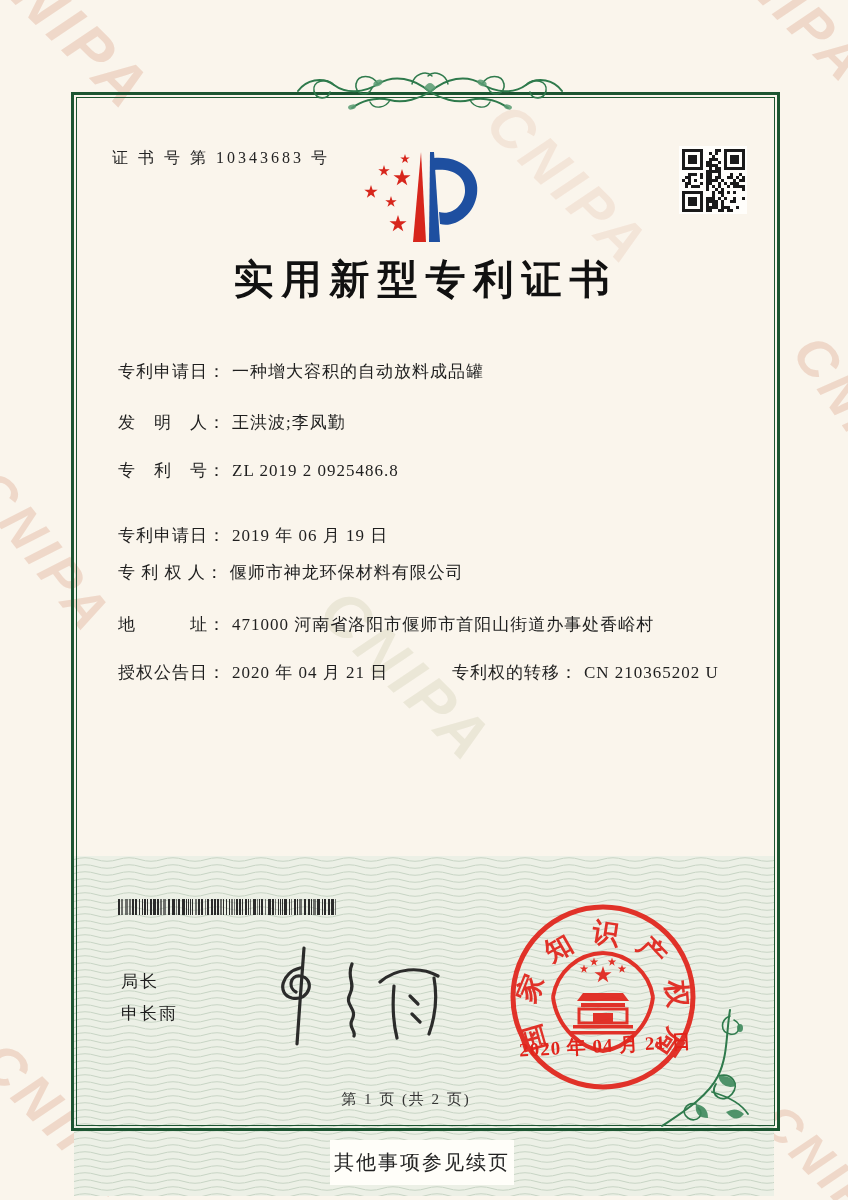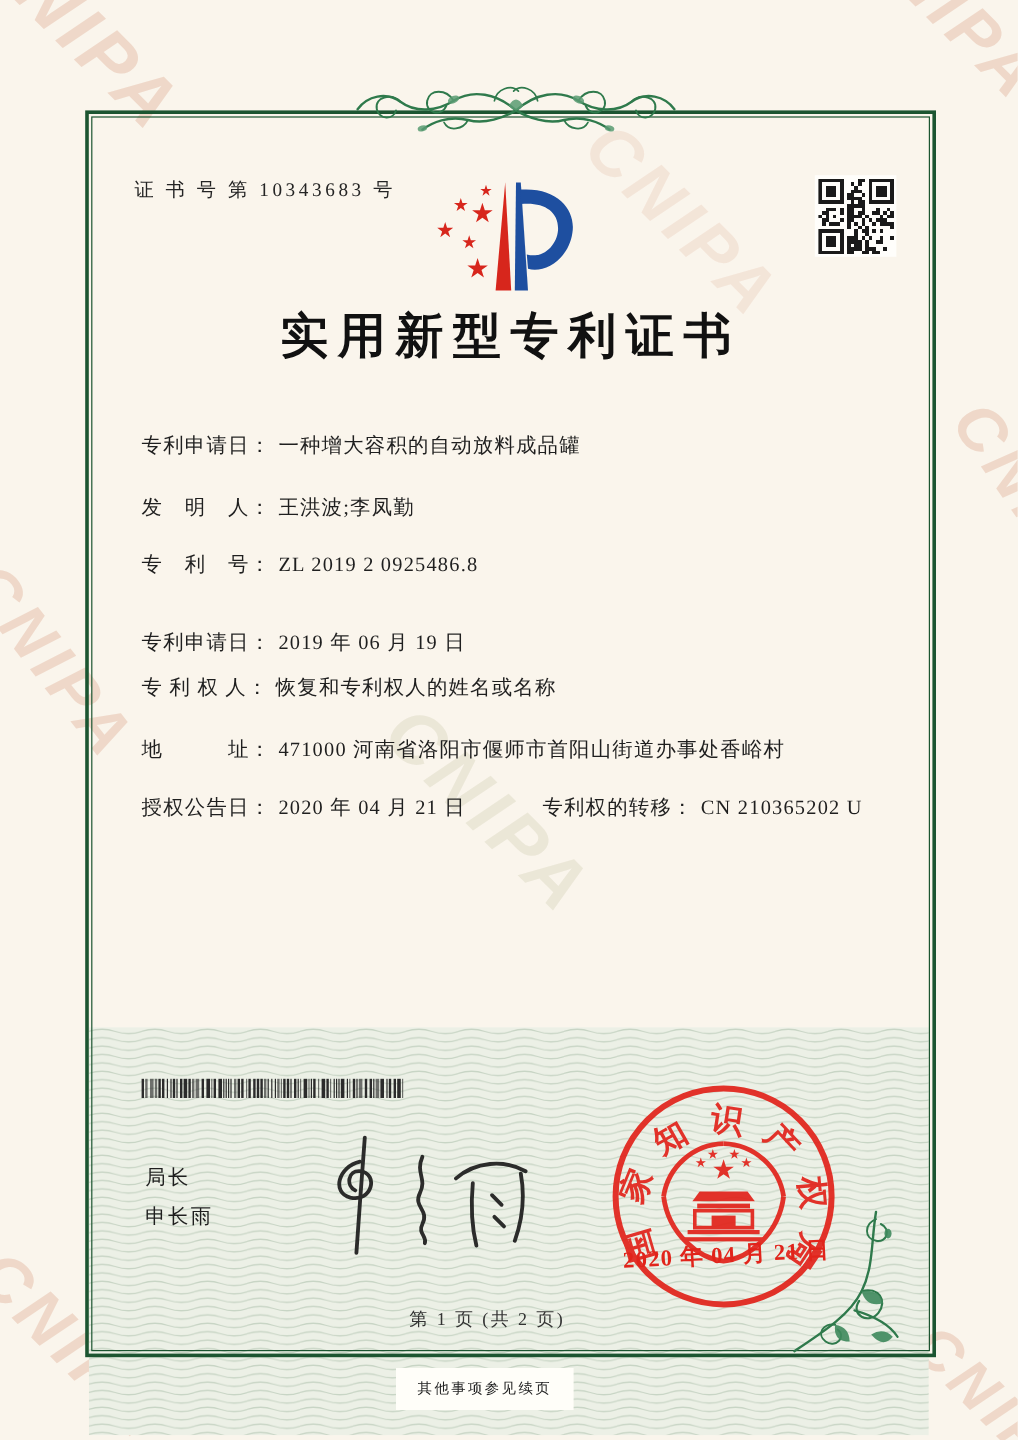--- a/index.html
+++ b/index.html
@@ -80,21 +80,21 @@
     color:#e1241b;font-size:19px;font-weight:bold;letter-spacing:1px;
     transform:rotate(-3deg);white-space:nowrap;
   }
 
   .page-info{
     left:71px;top:1090px;width:670px;z-index:4;text-align:center;
     font-size:15px;letter-spacing:2px;color:#333;
   }
   .note-box{
     left:330px;top:1140px;z-index:6;background:#fffef9;
-    padding:9px 18px;font-size:12px;letter-spacing:2px;color:#222;
+    padding:9px 4px;font-size:20px;letter-spacing:2px;color:#222;
   }
 
   .ornament-top{left:294px;top:58px;z-index:3;}
   .ornament-corner{left:656px;top:1006px;z-index:3;}
 </style>
 </head>
 <body>
 
 <div class="wm" style="left:-42px;top:-12px;font-size:62px;">CNIPA</div>
 <div class="wm" style="left:692px;top:-28px;font-size:56px;">CNIPA</div>
@@ -316,21 +316,21 @@
     </svg>
 </div>
 
 <div class="abs doc-title">实用新型专利证书</div>
 
 <div class="abs fields">
   <div class="frow" style="top:8px"><span class="flabel">专利申请日：</span><span class="fvalue">一种增大容积的自动放料成品罐</span></div>
   <div class="frow" style="top:59px"><span class="flabel">发　明　人：</span><span class="fvalue">王洪波;李凤勤</span></div>
   <div class="frow" style="top:107px"><span class="flabel">专　利　号：</span><span class="fvalue">ZL 2019 2 0925486.8</span></div>
   <div class="frow" style="top:172px"><span class="flabel">专利申请日：</span><span class="fvalue">2019 年 06 月 19 日</span></div>
-  <div class="frow" style="top:209px"><span class="flabel">专 利 权 人：</span><span class="fvalue">恢复和专利权人的姓名或名称</span></div>
+  <div class="frow" style="top:209px"><span class="flabel">专 利 权 人：</span><span class="fvalue">偃师市神龙环保材料有限公司</span></div>
   <div class="frow" style="top:261px"><span class="flabel">地　　　址：</span><span class="fvalue">471000 河南省洛阳市偃师市首阳山街道办事处香峪村</span></div>
   <div class="frow" style="top:309px"><span class="flabel">授权公告日：</span><span class="fvalue">2020 年 04 月 21 日</span></div>
   <div class="frow2" style="top:309px;left:334px"><span class="flabel">专利权的转移：</span><span class="fvalue">CN 210365202 U</span></div>
 </div>
 
 <div class="abs body-text">
 </div>
 
 <div class="abs barcode" id="barcode">
     <div class="bar" style="width: 2px; opacity: 1;"></div>

